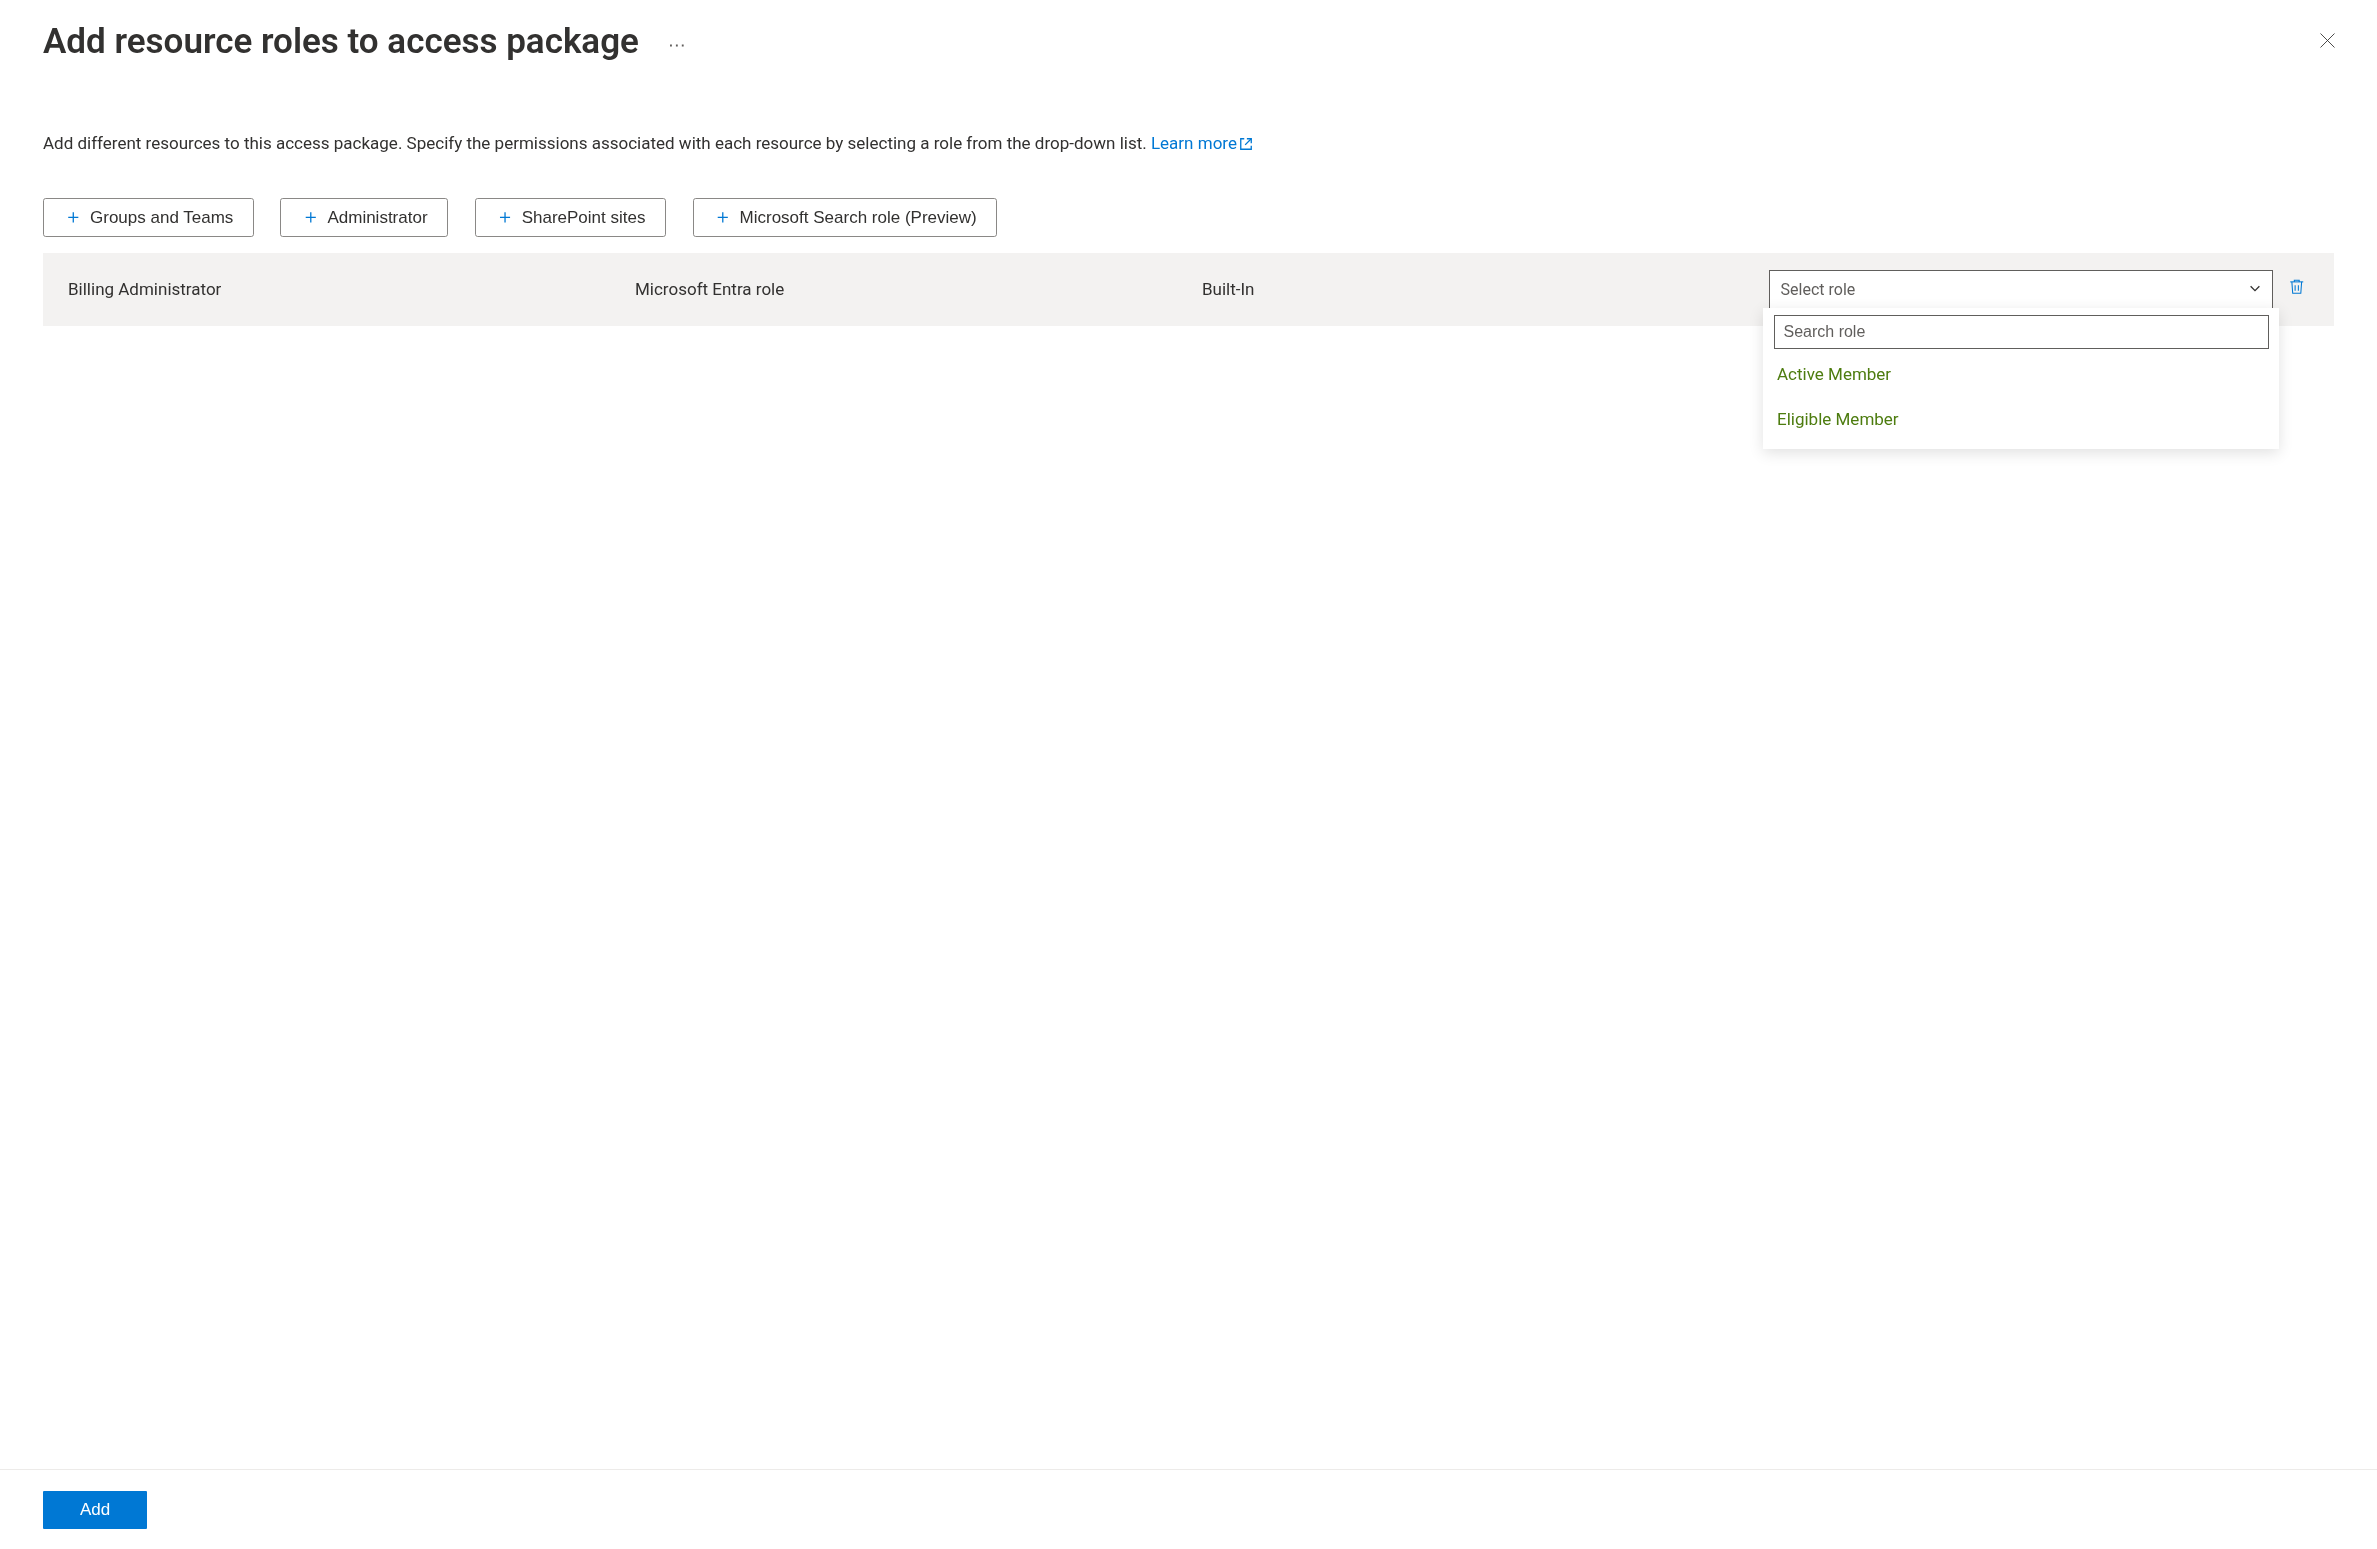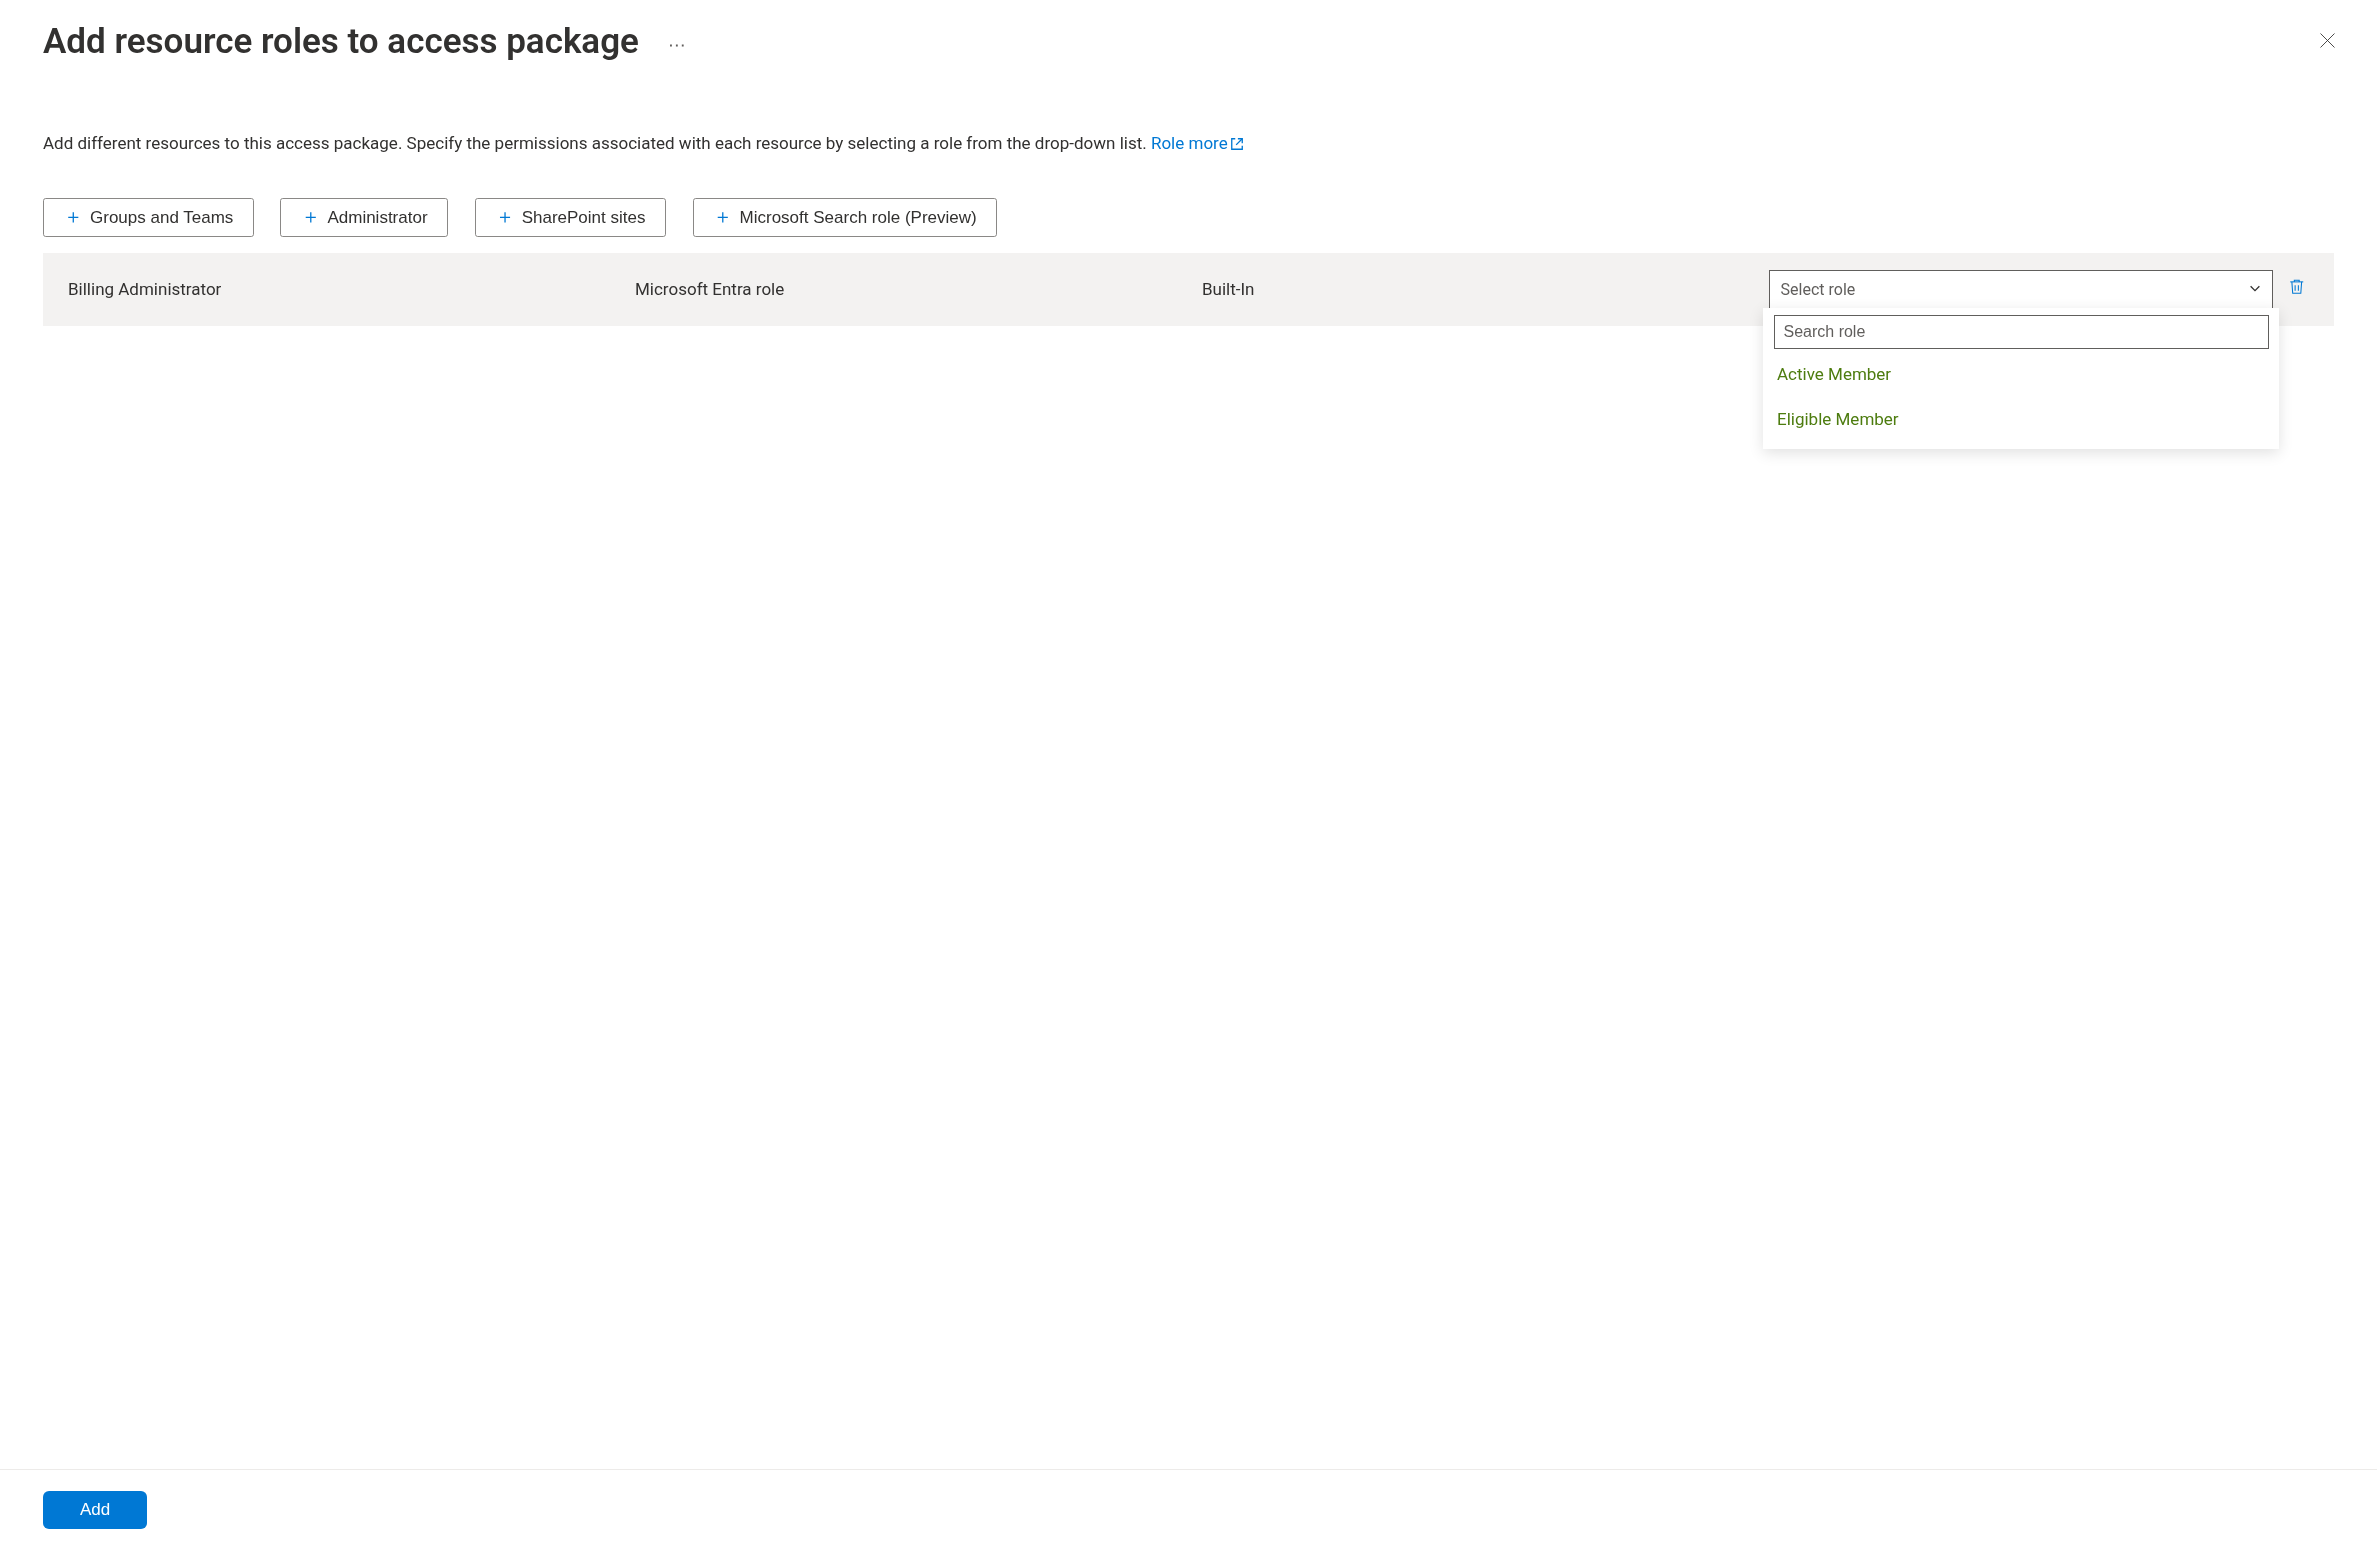--- a/index.html
+++ b/index.html
@@ -205,21 +205,21 @@
     padding: 21px 43px;
     background: #ffffff;
   }
   .primary-btn {
     background: #0078d4;
     color: #ffffff;
     border: none;
     padding: 8.9px 37px;
     font-size: 17px;
     cursor: pointer;
-    border-radius: 6px;
+    border-radius: 1px;
     text-align: center;
   }
 </style>
 </head>
 <body>
 
 <div class="page">
   <div class="header-row">
     <div class="header-left">
       <h1 class="page-title">Add resource roles to access package</h1>
@@ -229,21 +229,21 @@
       <span>
         <svg viewBox="0 0 24 24">
             <line x1="4" y1="4" x2="20" y2="20"></line>
             <line x1="20" y1="4" x2="4" y2="20"></line>
           </svg>
       </span>
     </div>
   </div>
 
   <p class="description">
-    <span>Add different resources to this access package. Specify the permissions associated with each resource by selecting a role from the drop-down list. </span><a href="#"><span>Role more</span><span class="external-icon"><svg viewBox="0 0 16 16">
+    <span>Add different resources to this access package. Specify the permissions associated with each resource by selecting a role from the drop-down list. </span><a href="#"><span>Learn more</span><span class="external-icon"><svg viewBox="0 0 16 16">
             <path d="M6 2H2v12h12V10"></path>
             <path d="M9 2h5v5"></path>
             <path d="M14 2L7 9"></path>
           </svg></span></a>
   </p>
 
   <div class="button-row">
     <button class="add-btn">
       <span class="plus-icon">＋</span>
       <span>Groups and Teams</span>

